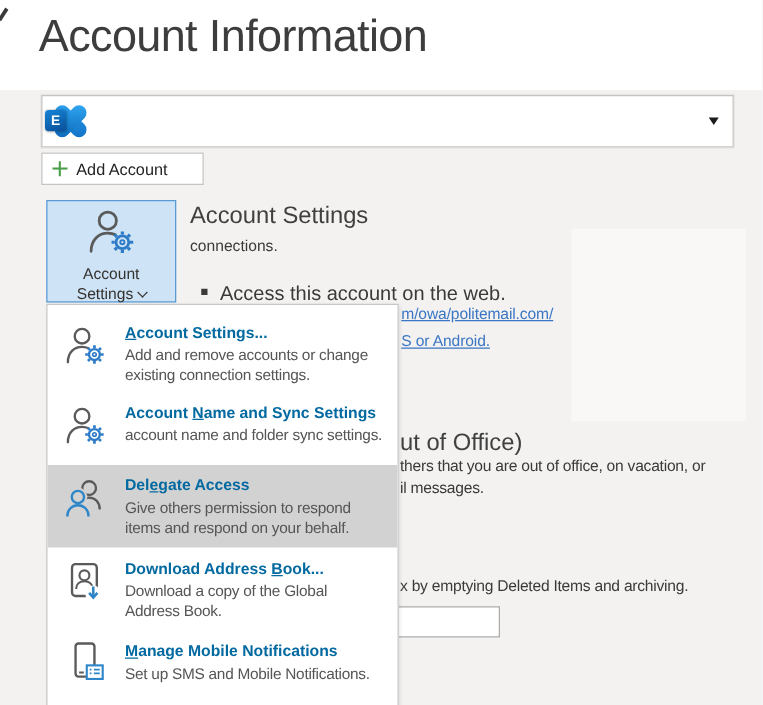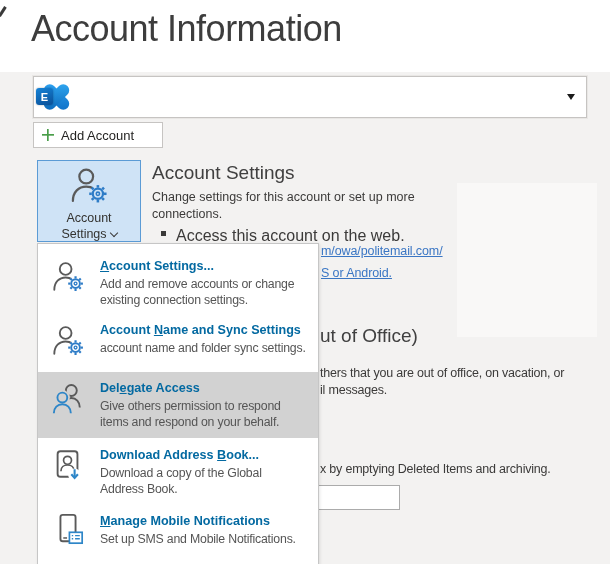--- a/index.html
+++ b/index.html
@@ -31,21 +31,21 @@
 
   
   .sec-heading{position:absolute;left:152px;top:162px;font-size:19px;font-weight:300;color:#404040;}
   .sec-desc{position:absolute;left:152px;top:189px;font-size:12.5px;color:#3b3a39;line-height:17px;white-space:nowrap;}
   .bullet-row{position:absolute;left:161px;top:227px;display:flex;align-items:flex-start;font-size:16px;color:#3b3a39;}
   .bullet-sq{width:5px;height:5px;background:#3b3a39;margin:4px 10px 0 0;flex:none;}
   .gray-panel{position:absolute;left:457px;top:183px;width:140px;height:154px;background:#f9f8f7;}
   .frag-link{position:absolute;font-size:12.5px;color:#3a76c4;text-decoration:underline;white-space:nowrap;letter-spacing:-0.1px;}
   .link1{left:321px;top:244px;}
   .link2{left:321px;top:266px;}
-  .frag-h{position:absolute;left:320px;top:325px;font-size:19px;font-weight:300;color:#404040;white-space:nowrap;}
+  .frag-h{position:absolute;left:320px;top:344px;font-size:19px;font-weight:300;color:#404040;white-space:nowrap;}
   .frag-t{position:absolute;font-size:12.5px;color:#3b3a39;white-space:nowrap;letter-spacing:-0.2px;}
   .ar1{left:320px;top:366px;}
   .ar2{left:320px;top:383px;}
   .mb1{left:320px;top:462px;}
   .mail-box{position:absolute;left:318px;top:485px;width:80px;height:23px;background:#fff;border:1px solid #ababab;}
 
   
   .menu{position:absolute;left:37px;top:243px;width:280px;height:321px;background:#fff;border:1px solid #c6c6c6;z-index:20;overflow:hidden;box-shadow:1px 1px 3px rgba(0,0,0,.10);}
   .menu-item{position:absolute;left:0;width:100%;--icon-bg:#fff;}
   .menu-item.hl{background:#d2d2d2;--icon-bg:#d2d2d2;}
@@ -76,21 +76,20 @@
   </div>
 
   <div class="add-btn">
     <span class="plus-icon"></span>
     <span>Add Account</span>
   </div>
 
   <div class="gray-panel"></div>
   <div class="sec-heading">Account Settings</div>
   <div class="sec-desc">
-    <div>Change settings for this account or set up more</div>
     <div>connections.</div>
   </div>
   <div class="bullet-row">
     <span class="bullet-sq"></span>
     <span>Access this account on the web.</span>
   </div>
   <div class="frag-link link1">m/owa/politemail.com/</div>
   <div class="frag-link link2">S or Android.</div>
 
   <div class="frag-h">ut of Office)</div>

